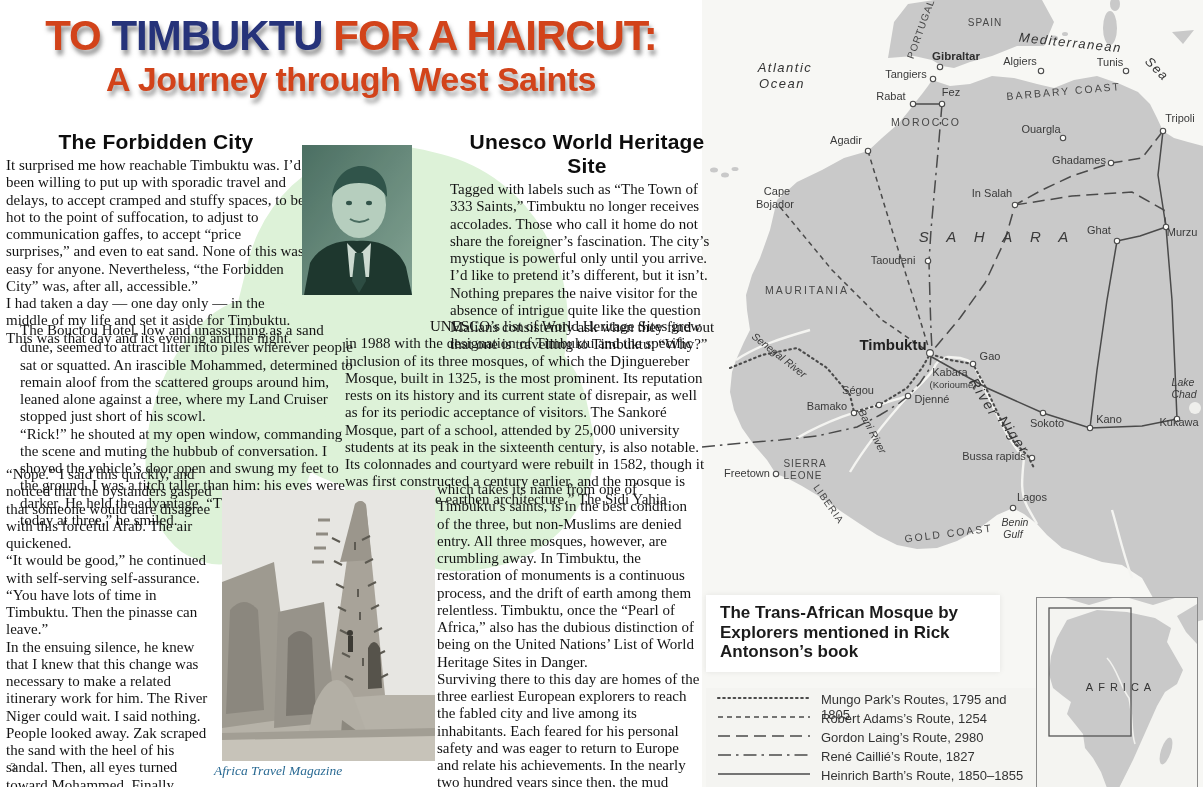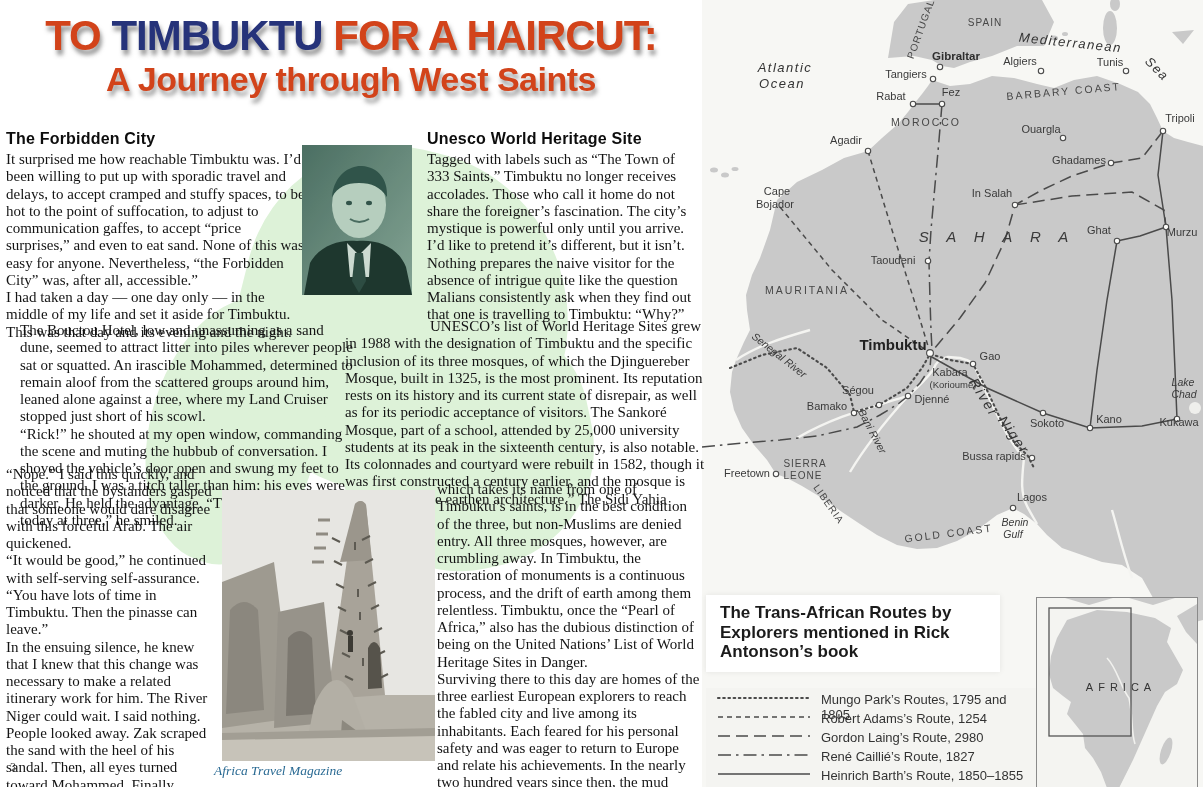--- a/index.html
+++ b/index.html
@@ -14,21 +14,21 @@
 
   
   .headline{position:absolute;left:0;top:14px;width:702px;text-align:center;z-index:2;
             font-family:"Liberation Sans",sans-serif;font-weight:bold;line-height:1.05;}
   .headline .l1{font-size:42px;letter-spacing:-1px;text-shadow:2px 5px 4px rgba(70,70,70,.55);}
   .headline .l2{font-size:34px;letter-spacing:-.5px;margin-top:4px;text-shadow:2px 5px 4px rgba(70,70,70,.5);}
 
   
   .txt{position:absolute;z-index:2;color:#141414;}
   .txt h3{margin:0 0 3px 0;font-family:"Liberation Sans",sans-serif;font-weight:bold;
-          font-size:16px;color:#0d0d0d;letter-spacing:.2px;}
+          font-size:21px;color:#0d0d0d;letter-spacing:.2px;text-align:center;}
   .txt p{margin:0;font-size:15px;line-height:1.15;white-space:pre-line;}
   .indent p{text-indent:85px;}
 
   
   .photo{position:absolute;z-index:3;}
   .caption{position:absolute;left:214px;top:763px;z-index:3;font-style:italic;
            font-size:13.5px;color:#2a6a93;}
   .pagenum{position:absolute;left:10px;top:760px;z-index:3;font-size:12px;color:#333;}
 
   
@@ -88,21 +88,21 @@
   <div class="txt" style="left:20px;top:322px;width:334px">
     <p>The Bouctou Hotel, low and unassuming as a sand dune, seemed to attract litter into piles wherever people sat or squatted. An irascible Mohammed, determined to remain aloof from the scattered groups around him, leaned alone against a tree, where my Land Cruiser stopped just short of his scowl.
 “Rick!” he shouted at my open window, commanding the scene and muting the hubbub of conversation. I shoved the vehicle’s door open and swung my feet to the ground. I was a titch taller than him; his eyes were darker. He held the advantage. “The boat must leave today at three,” he smiled.</p>
   </div>
   <div class="txt" style="left:6px;top:466px;width:213px">
     <p>“Nope.” I said this quickly, and noticed that the bystanders gasped that someone would dare disagree with this forceful Arab. The air quickened.
 “It would be good,” he continued with self-serving self-assurance. “You have lots of time in Timbuktu. Then the pinasse can leave.”
 In the ensuing silence, he knew that I knew that this change was necessary to make a related itinerary work for him. The River Niger could wait. I said nothing. People looked away. Zak scraped the sand with the heel of his sandal. Then, all eyes turned toward Mohammed. Finally. “Rick?” It was sharp, the way he flung it.“It’s not going to happen, Mohammed.” I breathed for the crowd. “The boat leaves tomorrow.”</p>
   </div>
 
-  <div class="txt" style="left:427px;top:130px;width:274px">
+  <div class="txt" style="left:450px;top:130px;width:274px">
     <h3>Unesco World Heritage Site</h3>
     <p>Tagged with labels such as “The Town of 333 Saints,” Timbuktu no longer receives accolades. Those who call it home do not share the foreigner’s fascination. The city’s mystique is powerful only until you arrive. I’d like to pretend it’s different, but it isn’t.
 Nothing prepares the naive visitor for the absence of intrigue quite like the question Malians consistently ask when they find out that one is travelling to Timbuktu: “Why?”</p>
   </div>
   <div class="txt indent" style="left:345px;top:318px;width:360px">
     <p>UNESCO’s list of World Heritage Sites grew in 1988 with the designation of Timbuktu and the specific inclusion of its three mosques, of which the Djinguereber Mosque, built in 1325, is the most prominent. Its reputation rests on its history and its current state of disrepair, as well as for its periodic acceptance of visitors. The Sankoré Mosque, part of a school, attended by 25,000 university students at its peak in the sixteenth century, is also notable. Its colonnades and courtyard were rebuilt in 1582, though it was first constructed a century earlier, and the mosque is cited as “unique earthen architecture.” The Sidi Yahia Mosque,</p>
   </div>
   <div class="txt" style="left:437px;top:481px;width:266px">
     <p>which takes its name from one of Timbuktu’s saints, is in the best condition of the three, but non-Muslims are denied entry. All three mosques, however, are crumbling away. In Timbuktu, the restoration of monuments is a continuous process, and the drift of earth among them relentless. Timbuktu, once the “Pearl of Africa,” also has the dubious distinction of being on the United Nations’ List of World Heritage Sites in Danger.
 Surviving there to this day are homes of the three earliest European explorers to reach the fabled city and live among its inhabitants. Each feared for his personal safety and was eager to return to Europe and relate his achievements. In the nearly two hundred years since then, the mud houses of Laing, Caillié, and Barth have been, as they were</p>
@@ -301,21 +301,21 @@
           <text x="124" y="506" text-anchor="middle" class="ml region-xs" transform="rotate(55 124 506)">LIBERIA</text>
           <text x="330" y="501" text-anchor="middle" class="ml city">Lagos</text>
           <text x="313" y="526" text-anchor="middle" class="ml water-sm">Benin</text>
           <text x="311" y="538" text-anchor="middle" class="ml water-sm">Gulf</text>
           <text x="247" y="537" text-anchor="middle" class="ml region-sm" transform="rotate(-7 247 537)">GOLD  COAST</text>
         </g>
     </svg>
   </div>
 
   <div class="legend">
-    <div class="legend-title">The Trans-African Routes by Explorers mentioned in Rick Antonson’s book</div>
+    <div class="legend-title">The Trans-African Mosque by Explorers mentioned in Rick Antonson’s book</div>
     <div class="legend-rows" id="legend-rows">
         <div class="legend-row">
           <svg width="96" height="12">
             <line x1="2" y1="6" x2="94" y2="6" class="route dotted"></line>
           </svg>
           <span>Mungo Park’s Routes, 1795 and 1805</span>
         </div>
         <div class="legend-row">
           <svg width="96" height="12">
             <line x1="2" y1="6" x2="94" y2="6" class="route dashed"></line>

